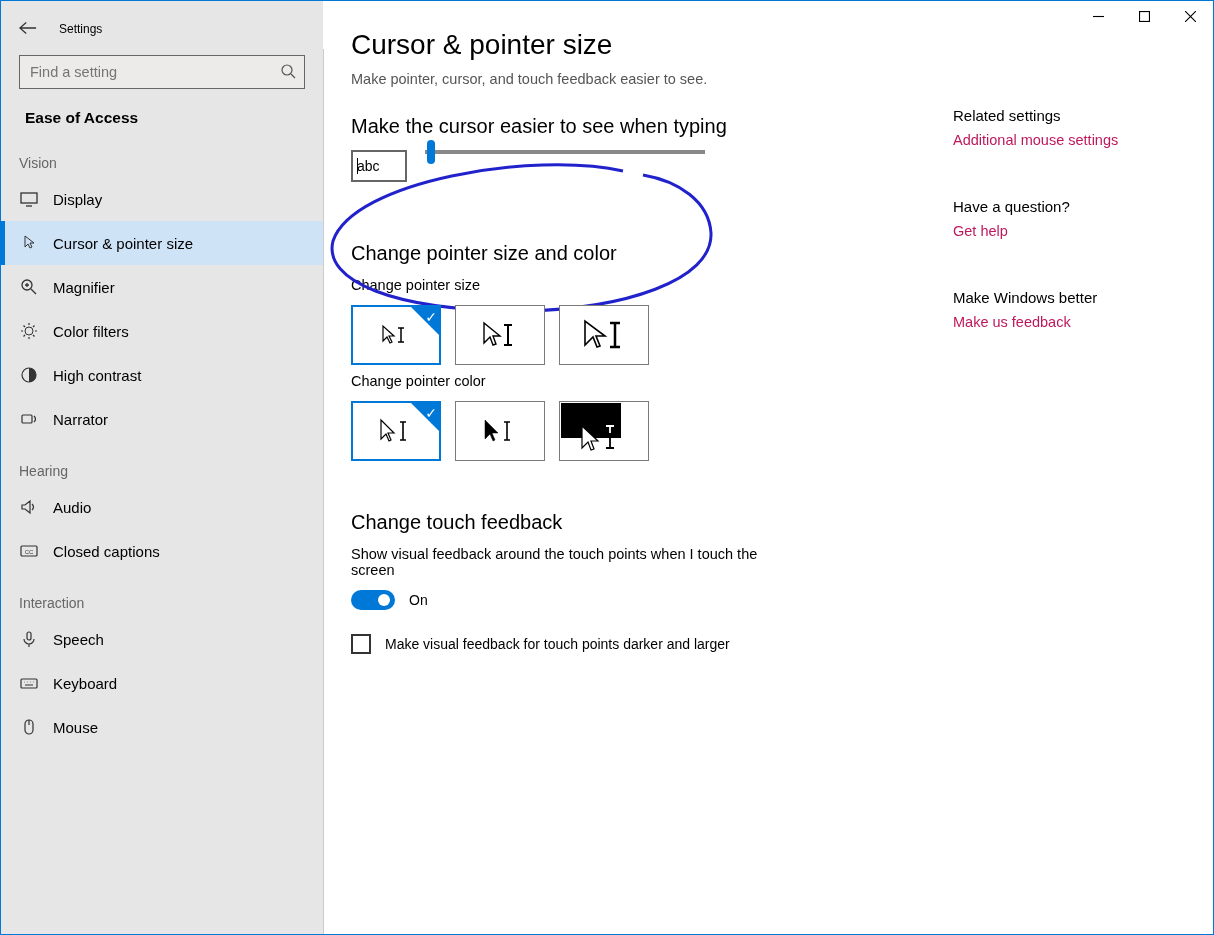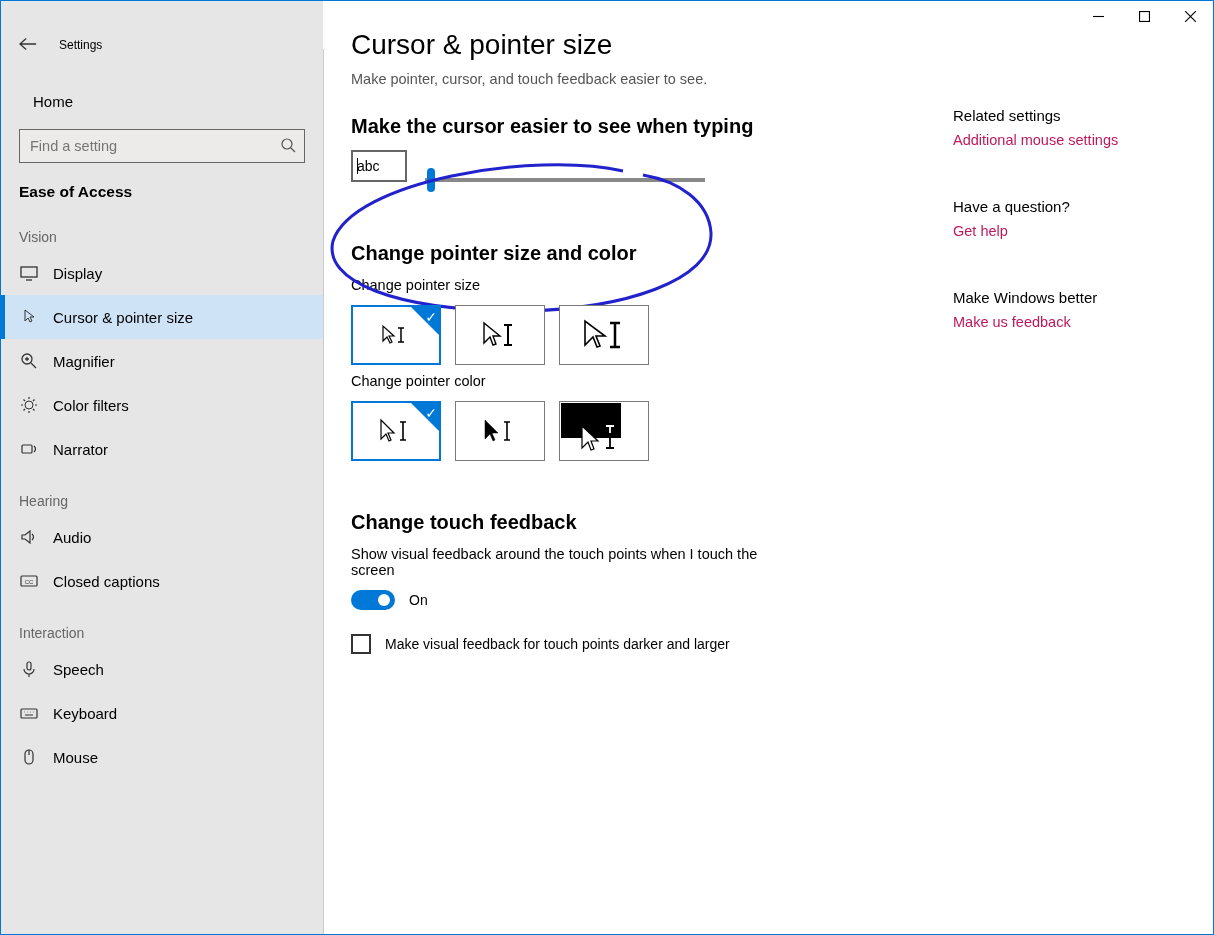--- a/index.html
+++ b/index.html
@@ -1,47 +1,47 @@
 <!DOCTYPE html>
 <html><head>
 <meta charset="utf-8">
 <style>
   * { box-sizing: border-box; }
   html,body { margin:0; padding:0; height:100%; font-family:"Segoe UI",Arial,sans-serif; font-size:14px; color:#000; background:#fff; }
   .window { width:1214px; height:935px; border:1px solid #0078d7; position:relative; display:flex; overflow:hidden; background:#fff;}
   
-  .sidebar { width:322px; flex:0 0 322px; background:#e6e6e6; display:flex; flex-direction:column; padding-top:24px;}
+  .sidebar { width:322px; flex:0 0 322px; background:#e6e6e6; display:flex; flex-direction:column; padding-top:8px;}
   .sidebar-top { display:flex; align-items:center; height:40px; padding-left:18px; gap:20px;}
   .sidebar-top .back svg{ width:18px; height:14px;}
   .app-title { padding-left:2px; font-size:12px;}
   .home-row{ display:flex; align-items:center; padding:0 18px; height:44px; margin-top:14px; gap:14px;}
   .home-row span{ font-size:15px;}
   .search-wrap{ padding:0 18px; margin-top:6px;}
   .search { display:flex; align-items:center; border:1px solid #666; background:#edeaea; height:34px; padding:0 8px; color:#5a5a5a;}
   .search input{ flex:1; border:0; background:transparent; outline:none; font-size:14.5px; color:#a21caf;}
-  .group-title{ font-weight:600; padding:20px 0 6px 18px; font-size:15.5px;}
+  .group-title{ font-weight:600; padding:20px 0 6px 18px; font-size:15.5px;margin-left:6px;}
   .sub-heading{ color:#666; padding:22px 0 6px 18px; font-size:14px;}
   .nav-item{ display:flex; align-items:center; height:44px; padding:0 18px; gap:14px; cursor:default; position:relative;}
   .nav-item.selected{ background:#cfe3f7;}
   .nav-item.selected::before{ content:""; position:absolute; left:0; top:0; bottom:0; width:4px; background:#0078d7;}
   .nav-item .ic{ width:20px; height:20px; display:flex; align-items:center; justify-content:center;}
   .nav-item .ic svg{ width:20px; height:20px;}
   .nav-item span.lbl{ font-size:15px;}
   
   .main{ flex:1; display:flex; position:relative;}
   .content{ flex:1; padding:28px 40px 24px 28px; overflow:auto; position:relative;}
   .titlebar{ position:absolute; right:0; top:0; display:flex; align-items:center; height:30px; z-index:5;}
   .win-btn{ width:46px; height:30px; display:flex; align-items:center; justify-content:center;}
   .win-btn svg{ width:11px; height:11px;}
   h1.page-title{ font-weight:400; font-size:28px; margin:0 0 10px 0;}
   .intro{ color:#555; margin:0 0 28px 0; font-size:14.5px;}
-  h2.section{ font-weight:700; font-size:20px; margin:24px 0 12px 0;}
+  h2.section{ font-weight:400; font-size:20px; margin:24px 0 12px 0;}
   .label{ margin:8px 0 12px 0; font-size:14.5px;}
   
-  .thick-row{ display:flex; align-items:flex-end; gap:18px;}
+  .thick-row{ display:flex; align-items:flex-start; gap:18px;}
   .abc-box{ border:2px solid #666; padding:6px 4px 6px 4px; font-size:14px; width:56px; text-align:left; position:relative;}
   .abc-box::before{ content:""; position:absolute; left:4px; top:6px; bottom:6px; width:1px; background:#000;}
   .slider{ position:relative; width:280px; height:4px; background:#888;}
   .slider .thumb{ position:absolute; width:8px; height:24px; background:#0078d7; border-radius:4px; top:-10px; left:2px;}
   
   .opt-row{ display:flex; gap:14px; margin-top:4px;}
   .opt{ width:90px; height:60px; border:1px solid #7a7a7a; display:flex; align-items:center; justify-content:center; position:relative; background:#fff;}
   .opt.selected{ border:2px solid #0078d7;}
   .opt .corner{ position:absolute; top:-1px; right:-1px; width:0; height:0; border-top:30px solid #0078d7; border-left:30px solid transparent;}
   .opt .check{ position:absolute; top:2px; right:2px; color:#fff; font-size:14px;}
@@ -87,28 +87,20 @@
   <div class="sidebar">
     <div class="sidebar-top">
       <div class="back">
         <svg viewBox="0 0 20 14">
             <path d="M8 1 L1 7 L8 13 M1 7 H19" fill="none" stroke="#333" stroke-width="1.4"></path>
           </svg>
       </div>
       <div class="app-title">Settings</div>
     </div>
 
-    <div class="home-row">
-      <span class="ic">
-        <svg viewBox="0 0 20 20">
-            <path d="M3 9 L10 3 L17 9 M5 8 V17 H15 V8" fill="none" stroke="#333" stroke-width="1.2"></path>
-          </svg>
-      </span>
-      <span class="lbl">Home</span>
-    </div>
 
     <div class="search-wrap">
       <div class="search">
         <input placeholder="Find a setting" style="">
         <span>
           <svg width="16" height="16" viewBox="0 0 16 16">
               <circle cx="7" cy="7" r="5" fill="none" stroke="#555" stroke-width="1.2"></circle>
               <path d="M11 11 L15 15" stroke="#555" stroke-width="1.2"></path>
             </svg>
         </span>
@@ -146,20 +138,29 @@
       <span class="lbl">Magnifier</span>
     </div>
     <div class="nav-item">
       <span class="ic">
           <svg viewBox="0 0 20 20">
             <circle cx="10" cy="10" r="4" fill="none" stroke="#333"></circle>
             <path d="M10 2 V4 M10 16 V18 M2 10 H4 M16 10 H18 M4.5 4.5 L6 6 M14 14 L15.5 15.5 M4.5 15.5 L6 14 M14 6 L15.5 4.5" stroke="#333" stroke-width="1.2"></path>
           </svg>
         </span>
       <span class="lbl">Color filters</span>
+    </div>
+    <div class="nav-item">
+      <span class="ic">
+          <svg viewBox="0 0 20 20">
+            <circle cx="10" cy="10" r="7" fill="none" stroke="#333" stroke-width="1.2"></circle>
+            <path d="M10 3 A7 7 0 0 1 10 17 Z" fill="#333"></path>
+          </svg>
+        </span>
+      <span class="lbl">High contrast</span>
     </div>
     <div class="nav-item">
       <span class="ic">
           <svg viewBox="0 0 20 20">
             <rect x="3" y="6" width="10" height="8" rx="1" fill="none" stroke="#333" stroke-width="1.2"></rect>
             <path d="M15 7 Q18 10 15 13" fill="none" stroke="#333" stroke-width="1.2"></path>
           </svg>
         </span>
       <span class="lbl">Narrator</span>
     </div>

